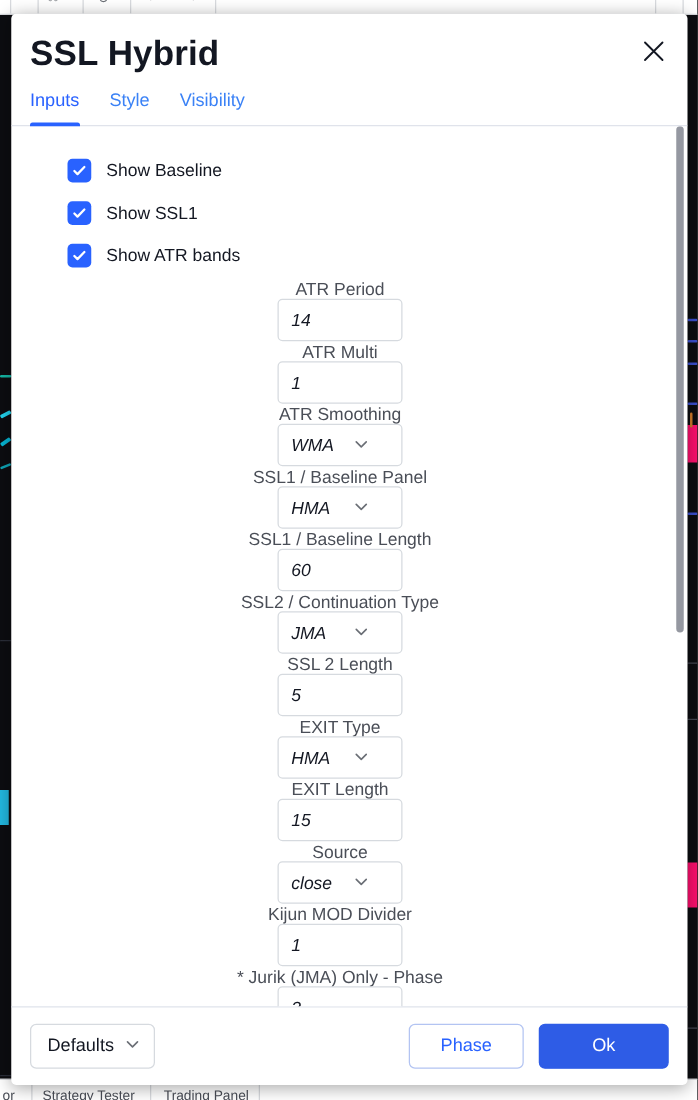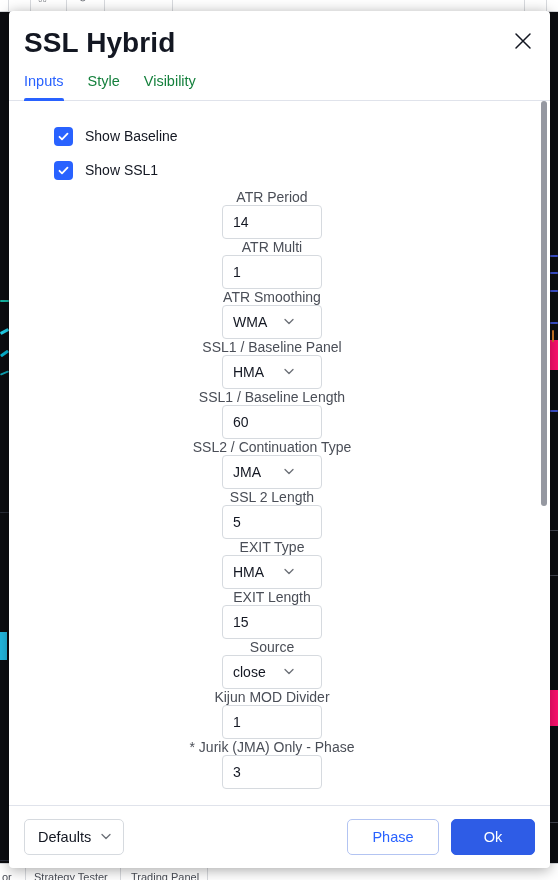--- a/index.html
+++ b/index.html
@@ -113,21 +113,21 @@
   .tabs {
     flex: 0 0 auto;
     display: flex;
     gap: 24px;
     padding: 16px 0 0 15px;
     border-bottom: 1px solid #e0e3eb;
     position: relative;
   }
   .tab {
     font-size: 14.5px;
-    color: #15803d;
+    color: #3b82f6;
     padding-bottom: 11px;
     cursor: pointer;
     position: relative;
     white-space: nowrap;
   }
   .tab.active {
     color: #2962ff;
   }
   .tab.active::after {
     content: "";
@@ -193,20 +193,21 @@
     border: 1px solid #d6dadf;
     border-radius: 4px;
     background: #fff;
     display: flex;
     align-items: center;
     padding: 0 25px 0 10px;
     box-sizing: border-box;
     font-size: 14px;
     color: #131722;
     cursor: text;
+    font-style: italic;
   }
   .field-ctrl.select { cursor: pointer; }
   .field-ctrl .val {
     flex: 1 1 auto;
     white-space: nowrap;
     overflow: hidden;
   }
   .chev {
     flex: 0 0 auto;
     margin-left: 4px;
@@ -266,21 +267,21 @@
     box-sizing: border-box;
   }
   .btn-cancel {
     width: 92px;
     border: 1px solid #b3c4f2;
     background: #fff;
     color: #2962ff;
     margin-right: 12px;
   }
   .btn-ok {
-    width: 84px;
+    width: 104px;
     background: #2e5ce6;
     color: #ffffff;
     border: 1px solid #2e5ce6;
   }
 </style>
 </head>
 <body>
 
 <div id="bg-chart">
 
@@ -369,20 +370,30 @@
       <div class="cb-row">
         <span class="cb-box">
           <span>
             <svg width="13" height="13" viewBox="0 0 13 13">
               <path d="M2.5 6.8 L5 9.3 L10.5 3.6" stroke="#ffffff" stroke-width="1.8" fill="none" stroke-linecap="round" stroke-linejoin="round"></path>
             </svg>
           </span>
         </span>
         <span class="cb-label">Show SSL1</span>
       </div>
+      <div class="cb-row">
+        <span class="cb-box">
+          <span>
+            <svg width="13" height="13" viewBox="0 0 13 13">
+              <path d="M2.5 6.8 L5 9.3 L10.5 3.6" stroke="#ffffff" stroke-width="1.8" fill="none" stroke-linecap="round" stroke-linejoin="round"></path>
+            </svg>
+          </span>
+        </span>
+        <span class="cb-label">Show ATR bands</span>
+      </div>
     </div>
 
     <div class="field-row">
       <span class="field-label">ATR Period</span>
       <span class="field-ctrl">
         <span class="val">14</span>
       </span>
     </div>
 
     <div class="field-row">

